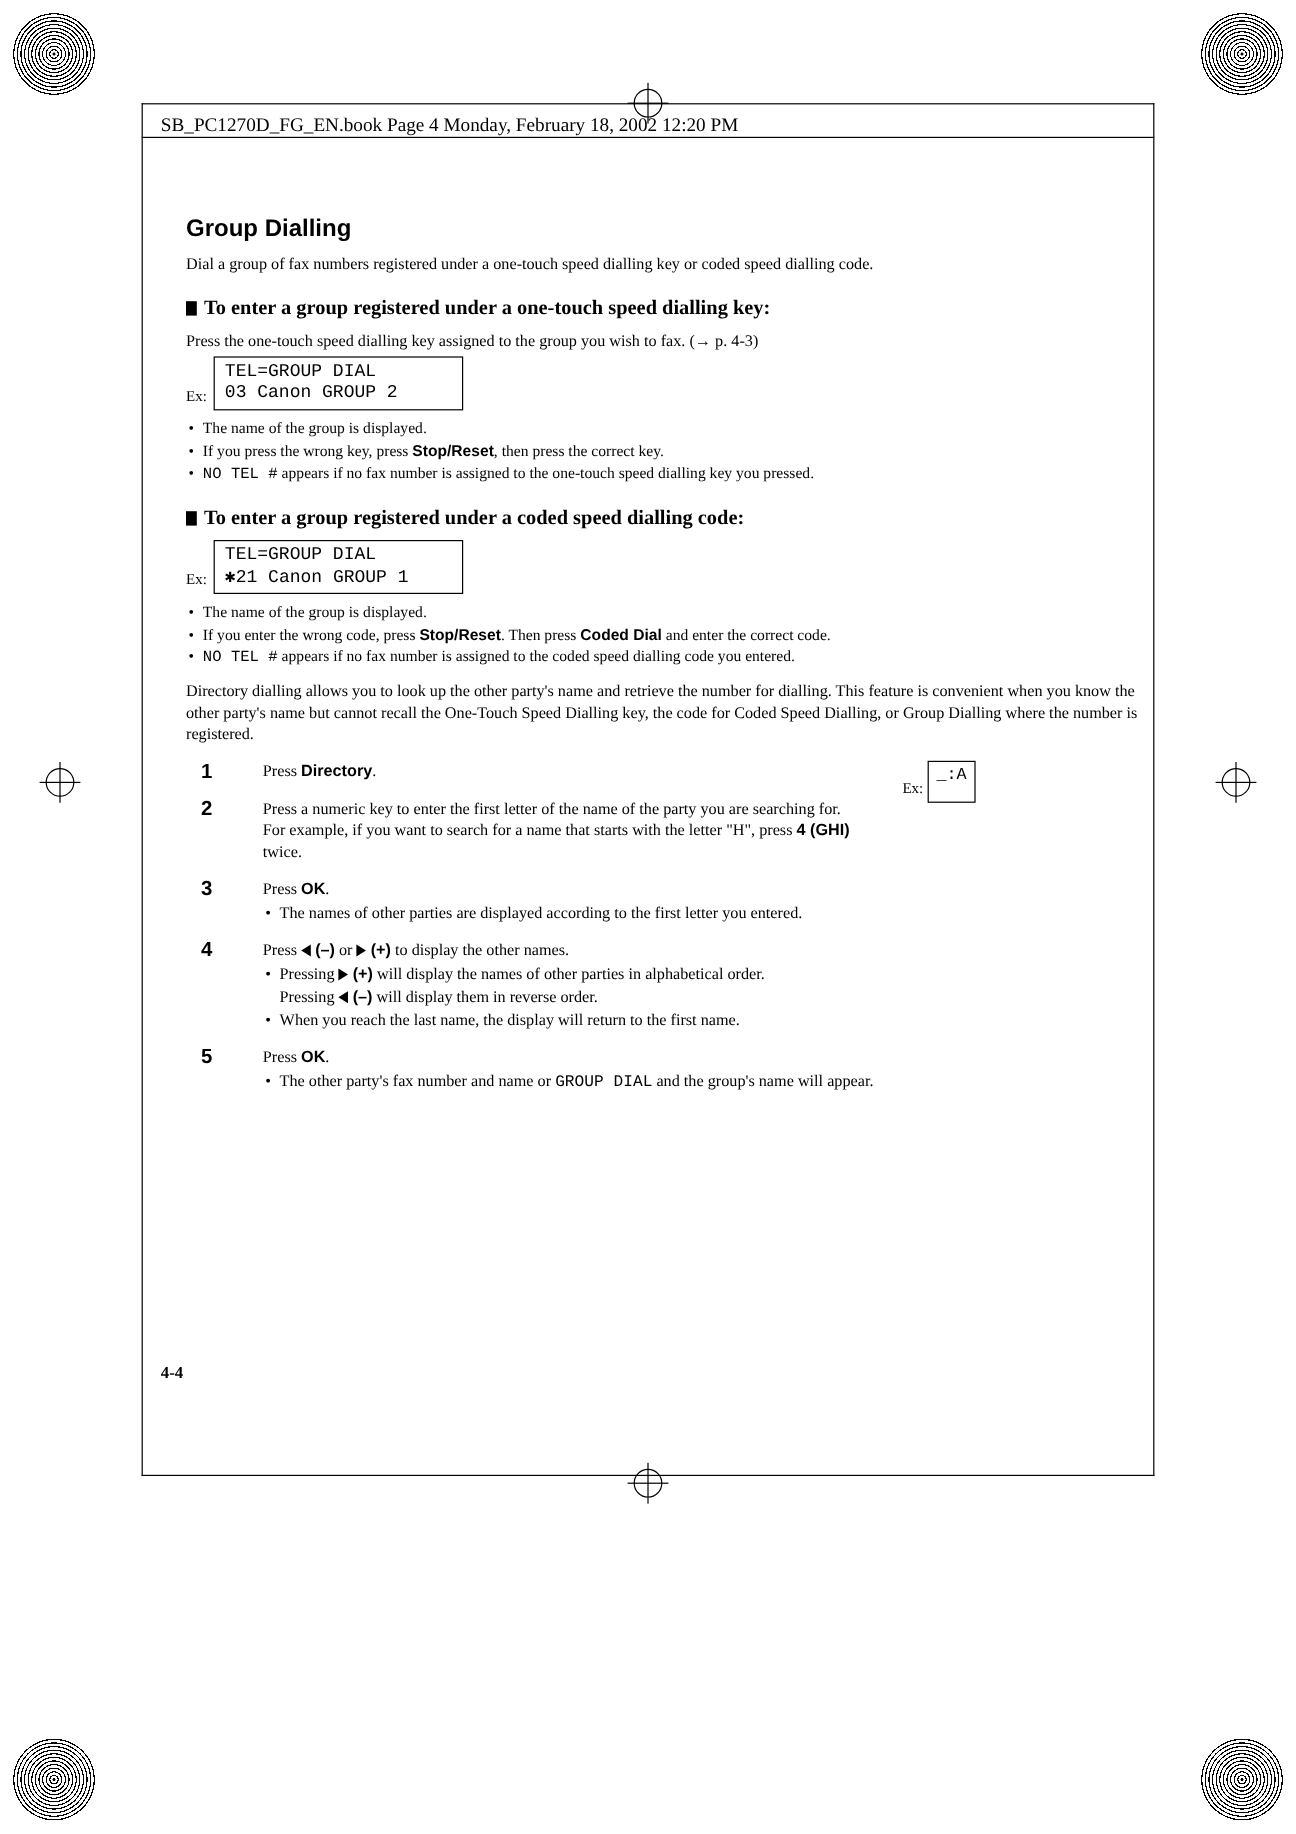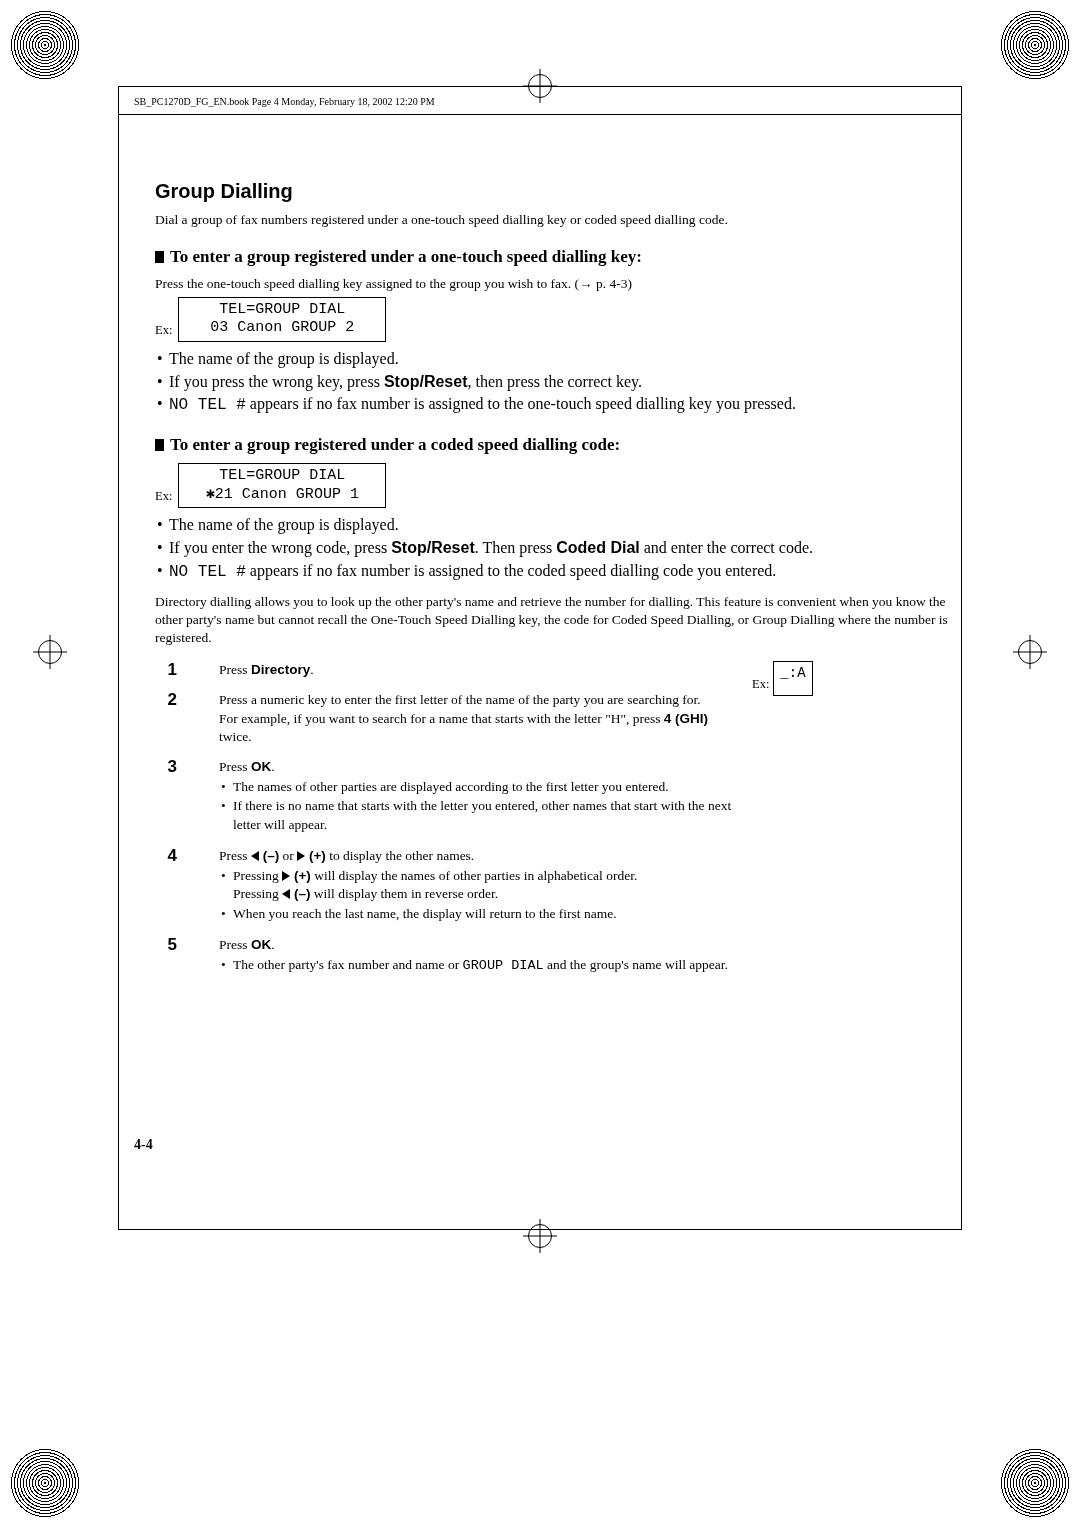--- a/index.html
+++ b/index.html
@@ -49,21 +49,21 @@
   .registration::after { top: 50%; left: -6px; height: 1px; width: 34px; transform: translateY(-0.5px); }
 
   .header-line {
     position: absolute;
     top: 86px; left: 118px; right: 118px;
     border-top: 1px solid #000;
   }
   .header-text {
     position: absolute;
     top: 96px; left: 134px;
-    font-size: 10px;
+    font-size: 16px;
   }
   .header-bottom-line {
     position: absolute;
     top: 114px; left: 118px; right: 118px;
     border-top: 1px solid #000;
   }
 
   .content {
     position: absolute;
     top: 180px;
@@ -102,28 +102,27 @@
   }
   .ex-label { font-size: 12.5px; padding-bottom: 4px; }
   .lcd {
     border: 1px solid #000;
     padding: 3px 8px 3px 8px;
     font-family: "Courier New", Courier, monospace;
     font-size: 15px;
     line-height: 1.25;
     white-space: pre;
     min-width: 190px;
-    text-align: center;
   }
   .bullets {
     margin: 4px 0 10px 0;
     padding-left: 14px;
   }
   .bullets li {
-    font-size: 16px;
+    font-size: 13px;
     line-height: 1.35;
     margin: 0 0 1px 0;
     list-style: none;
     position: relative;
   }
   .bullets li::before {
     content: "•";
     position: absolute;
     left: -12px;
   }
@@ -299,21 +298,20 @@
             <span>For example, if you want to search for a name that starts with the letter "H", press </span><b class="sans">4 (GHI)</b><span> twice.</span>
           </div>
         </div>
 
         <div class="step">
           <div class="step-num">3</div>
           <div class="step-body">
             <span>Press </span><b class="sans">OK</b><span>.</span>
             <ul class="sub-bullets">
               <li>The names of other parties are displayed according to the first letter you entered.</li>
-              <li>If there is no name that starts with the letter you entered, other names that start with the next letter will appear.</li>
             </ul>
           </div>
         </div>
 
         <div class="step">
           <div class="step-num">4</div>
           <div class="step-body">
             <span>Press </span><span class="tri-left"></span><b class="sans"> (–)</b><span> or </span><span class="tri-right"></span><b class="sans"> (+)</b><span> to display the other names.</span>
             <ul class="sub-bullets">
               <li>

